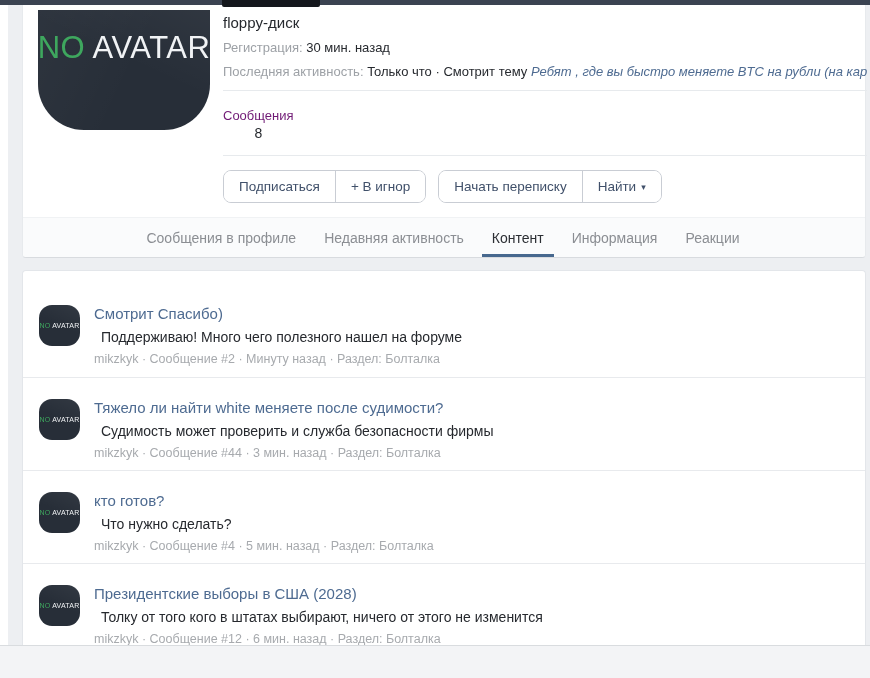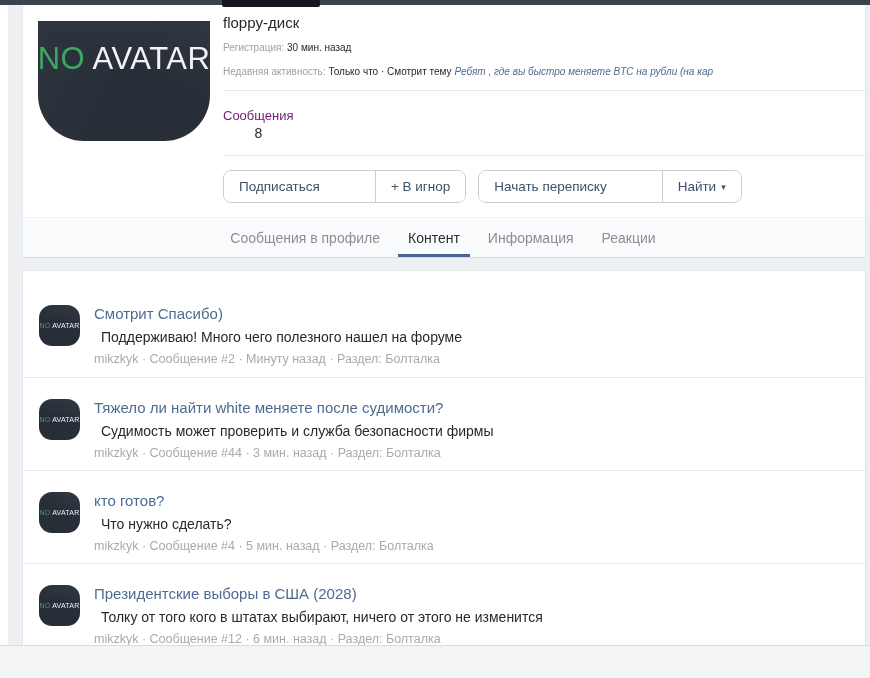--- a/index.html
+++ b/index.html
@@ -16,46 +16,46 @@
   .banner-remnant { position:absolute; left:222px; top:0; width:98px; height:7px; background:#14171c; border-radius:0 0 2px 2px; z-index:31; }
 
   
   .header-card {
     position:absolute; left:22px; top:5px; width:844px; height:253px;
     background:#ffffff; border-radius:0 0 4px 4px;
     border:1px solid #e7eaed; border-top:none; border-bottom:1px solid #d8dbdf;
     z-index:5;
   }
   .big-avatar {
-    position:absolute; left:15px; top:16px; width:172px; height:120px;
+    position:absolute; left:15px; top:5px; width:172px; height:120px;
     background:
       linear-gradient(205deg, rgba(255,255,255,0.045), rgba(255,255,255,0) 45%),
       linear-gradient(115deg, rgba(255,255,255,0.03), rgba(255,255,255,0) 55%),
       #272e38;
     border-radius:0 0 46px 46px;
     display:flex; justify-content:center; cursor:pointer;
   }
   .big-avatar .na-text { margin-top:20px; font-size:31px; letter-spacing:0.5px; color:#f1f3f5; white-space:nowrap; }
   .na-no { color:#3ea75e; }
 
   .profile-info { margin-left:200px; padding-top:9px; position:relative; }
   .username { font-size:15px; line-height:18px; color:#26292e; margin-bottom:7px; }
-  .info-row { font-size:10px; line-height:17px; color:#26292e; white-space:nowrap; }
+  .info-row { font-size:13px; line-height:17px; color:#26292e; white-space:nowrap; }
   .info-row + .info-row { margin-top:7px; }
   .info-label { color:#9da1a6; }
   .topic-link { color:#4e6b91; font-style:italic; text-decoration:none; cursor:pointer; }
   .hr { border-top:1px solid #e7eaed; height:0; }
   .hr1 { margin-top:10px; }
   .stat-block { display:inline-block; margin-top:17px; text-align:left; }
   .stat-label { font-size:13px; line-height:16px; color:#701a75; }
   .stat-value { font-size:14px; line-height:17px; color:#26292e; margin-top:1px; text-align:center; }
   .hr2 { margin-top:13px; }
 
   .actions-row { margin-top:14px; display:flex; gap:12px; }
-  .btn-group { display:inline-flex; border:1px solid #c9cdd4; border-radius:8px; overflow:hidden; background:#fff;gap:40px; }
+  .btn-group { display:inline-flex; border:1px solid #c9cdd4; border-radius:8px; overflow:hidden; background:#fff; }
   .btn {
     font-size:13.5px; color:#40506a; background:#fff; border:none; cursor:pointer;
     padding:0 15px; height:31px; line-height:31px; font-family:inherit; white-space:nowrap;
   }
   .btn + .btn { border-left:1px solid #c9cdd4;text-align:center; }
   .caret { font-size:9px; margin-left:5px; position:relative; top:-1px; color:#40506a; }
 
   .tab-strip {
     position:absolute; left:0; right:0; bottom:0; height:40px;
     background:#fafbfc; border-top:1px solid #f0f2f4; border-radius:0 0 4px 4px;
@@ -112,21 +112,21 @@
 
   <div class="profile-info">
     <div class="username">floppy-диск</div>
 
     <div class="info-row">
       <span class="info-label">Регистрация:</span>
       <span>30 мин. назад</span>
     </div>
 
     <div class="info-row">
-      <span class="info-label">Недавняя активность:</span>
+      <span class="info-label">Последняя активность:</span>
       <span>Только что · Смотрит тему</span>
       <a class="topic-link">Ребят , где вы быстро меняете BTC на рубли (на кар</a>
     </div>
 
     <div class="hr hr1" style="width:644px;"></div>
 
     <div class="stat-block">
       <div class="stat-label">Сообщения</div>
       <div class="stat-value">8</div>
     </div>
@@ -140,20 +140,21 @@
       </span>
       <span class="btn-group">
         <button class="btn">Начать переписку</button>
         <button class="btn"><span>Найти</span><span class="caret">▾</span></button>
       </span>
     </div>
   </div>
 
   <div class="tab-strip">
     <div class="tab">Сообщения в профиле</div>
+    <div class="tab">Недавняя активность</div>
     <div class="tab active">Контент</div>
     <div class="tab">Информация</div>
     <div class="tab">Реакции</div>
   </div>
 </div>
 
 <div class="content-card">
 
   <div class="content-item">
     <div class="mini-avatar">

